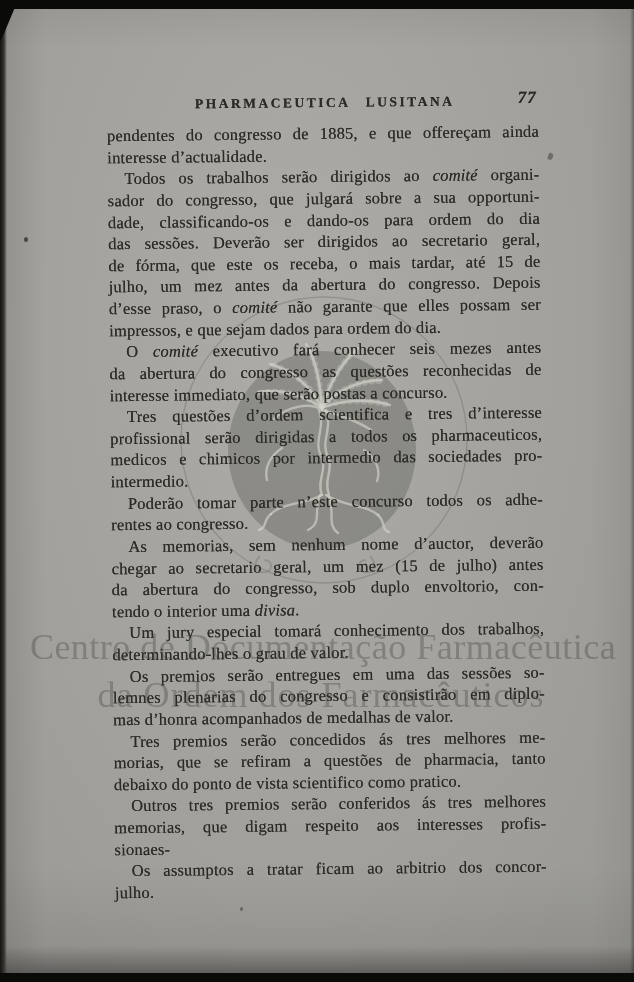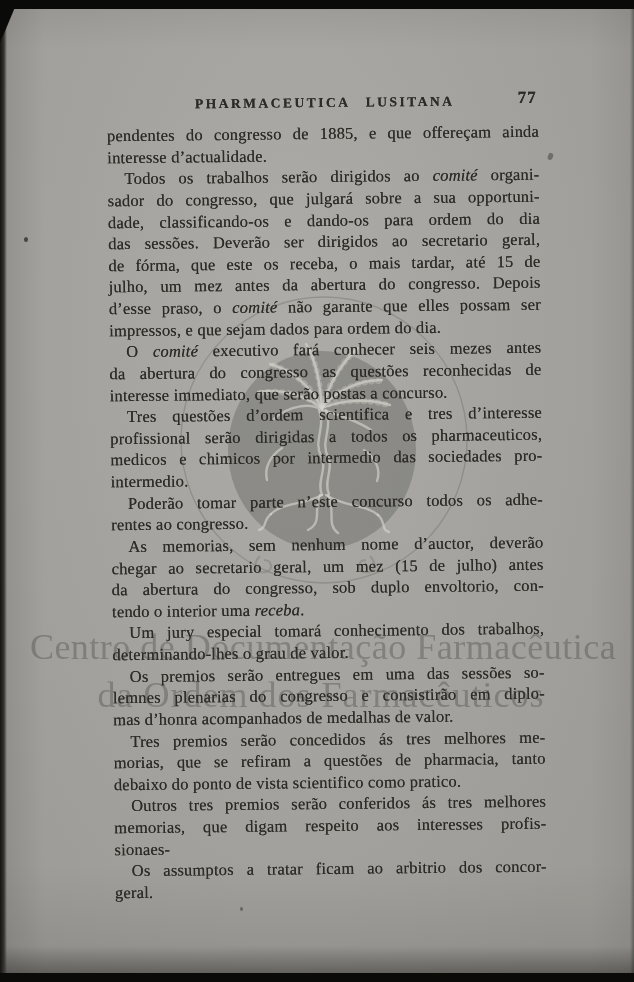--- a/index.html
+++ b/index.html
@@ -24,21 +24,21 @@
   .bottom-shadow{position:absolute;left:0;right:0;top:946px;height:27px;
     background:linear-gradient(to bottom,rgba(0,0,0,0),rgba(24,23,21,0.38));}
 
   
   .print{position:absolute;left:110px;top:88px;width:432px;height:820px;
     transform:rotate(-0.6deg);transform-origin:50% 40%;color:#2c2b26;z-index:2;}
   .running-head{position:absolute;left:0;right:0;top:5px;text-align:center;}
   .running-head .title{font-size:13.5px;font-weight:bold;letter-spacing:2.5px;word-spacing:10px;
     display:inline-block;transform:translateX(2px);text-shadow:0 0 0.5px rgba(44,43,38,0.8);}
   .folio{position:absolute;right:2px;top:2px;font-size:17px;font-weight:bold;
-    letter-spacing:1px;text-shadow:0 0 0.5px rgba(44,43,38,0.8);}
+    letter-spacing:1px;text-shadow:0 0 0.5px rgba(44,43,38,0.8);font-style:italic;}
   .body-text{position:absolute;left:0;right:0;top:35px;
     font-size:16.5px;line-height:21.63px;letter-spacing:0.2px;
     text-shadow:0 0 0.6px rgba(44,43,38,0.85);}
   .para{margin:0;}
   .line{text-align:justify;text-align-last:justify;white-space:normal;}
   .line.last{text-align-last:left;}
   .line.indent{text-indent:17px;}
 
   
   .seal{position:absolute;left:170px;top:288px;z-index:1;}
@@ -133,21 +133,21 @@
           <div class="line last"><span>intermedio.</span></div>
         </div>
         <div class="para">
           <div class="line indent"><span>Poderão tomar parte n’este concurso todos os adhe-</span></div>
           <div class="line last"><span>rentes ao congresso.</span></div>
         </div>
         <div class="para">
           <div class="line indent"><span>As memorias, sem nenhum nome d’auctor, deverão</span></div>
           <div class="line"><span>chegar ao secretario geral, um mez (15 de julho) antes</span></div>
           <div class="line"><span>da abertura do congresso, sob duplo envoltorio, con-</span></div>
-          <div class="line last"><span>tendo o interior uma </span><i>receba</i><span>.</span></div>
+          <div class="line last"><span>tendo o interior uma </span><i>divisa</i><span>.</span></div>
         </div>
         <div class="para">
           <div class="line indent"><span>Um jury especial tomará conhecimento dos trabalhos,</span></div>
           <div class="line last"><span>determinando-lhes o grau de valor.</span></div>
         </div>
         <div class="para">
           <div class="line indent"><span>Os premios serão entregues em uma das sessões so-</span></div>
           <div class="line"><span>lemnes plenarias do congresso e consistirão em diplo-</span></div>
           <div class="line last"><span>mas d’honra acompanhados de medalhas de valor.</span></div>
         </div>
@@ -156,21 +156,21 @@
           <div class="line"><span>morias, que se refiram a questões de pharmacia, tanto</span></div>
           <div class="line last"><span>debaixo do ponto de vista scientifico como pratico.</span></div>
         </div>
         <div class="para">
           <div class="line indent"><span>Outros tres premios serão conferidos ás tres melhores</span></div>
           <div class="line"><span>memorias, que digam respeito aos interesses profis-</span></div>
           <div class="line last"><span>sionaes-</span></div>
         </div>
         <div class="para">
           <div class="line indent"><span>Os assumptos a tratar ficam ao arbitrio dos concor-</span></div>
-          <div class="line last"><span>geral.</span></div>
+          <div class="line last"><span>julho.</span></div>
         </div>
       </div>
   </div>
 
   <div class="wm wm1">Centro de Documentação Farmacêutica</div>
   <div class="wm wm2">da Ordem dos Farmacêuticos</div>
 
   <div class="speck a"></div>
   <div class="speck b"></div>
   <div class="speck c"></div>

